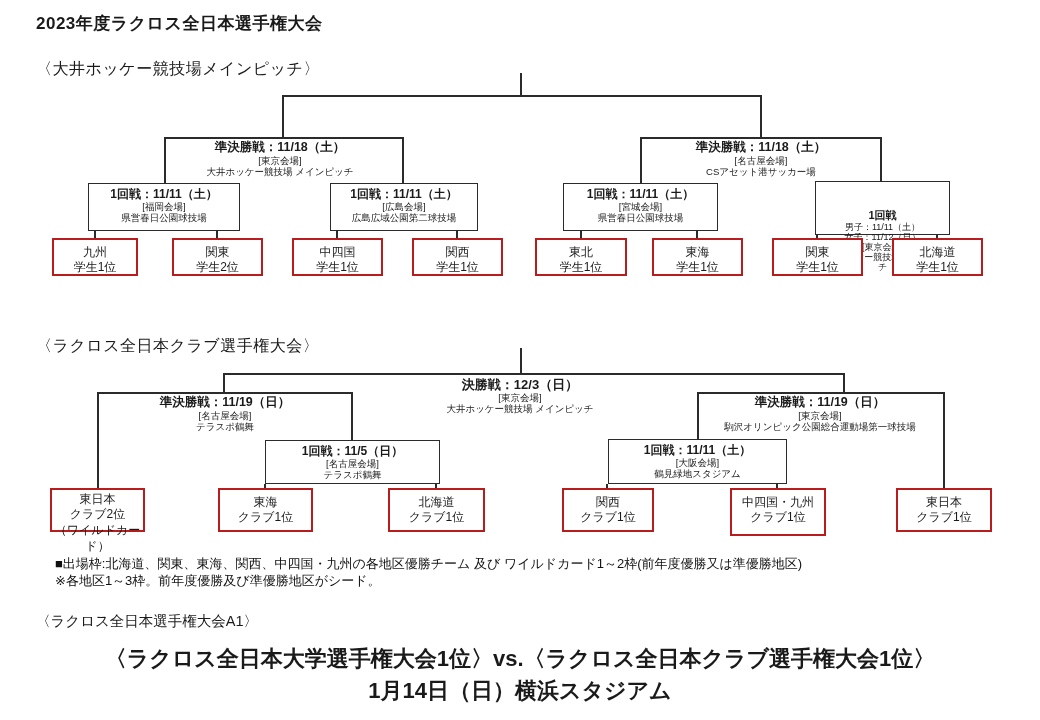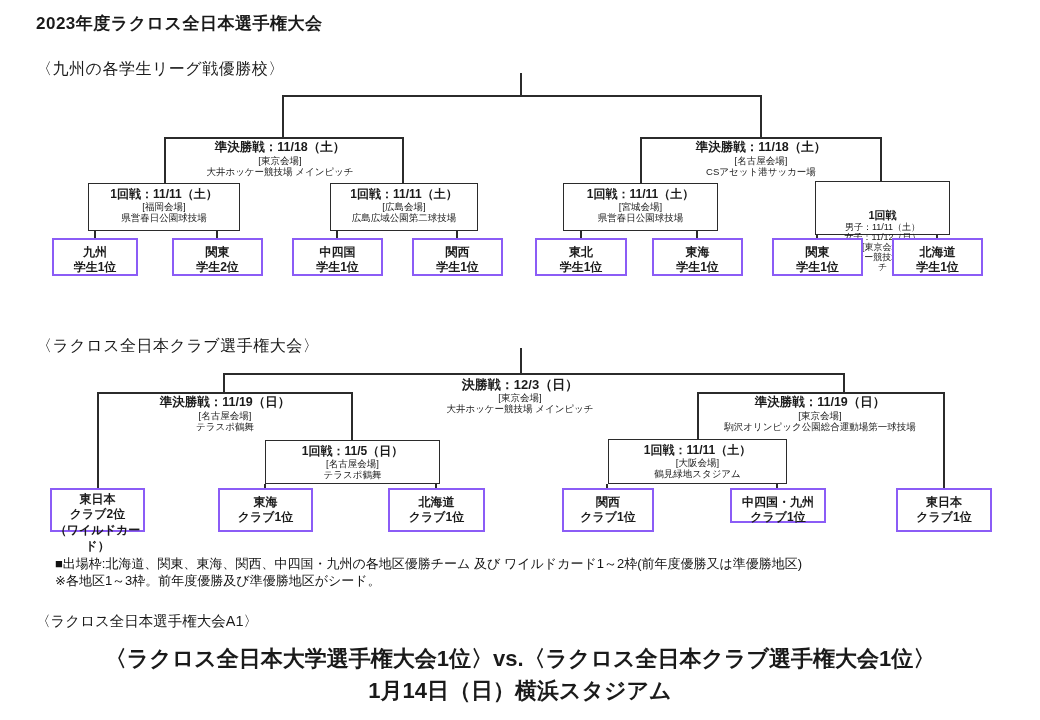--- a/index.html
+++ b/index.html
@@ -12,37 +12,37 @@
   .lbl .t1{font-weight:bold;font-size:12.5px;line-height:15px;}
   .lbl .t2{font-size:9.5px;line-height:11px;}
   .final-lbl .t1{font-size:13px;}
   .rbox{position:absolute;border:1.5px solid #2b2b2b;box-sizing:border-box;text-align:center;
         padding-top:3px;background:#fff;}
   .rbox .t1{font-weight:bold;font-size:12px;line-height:14px;}
   .rbox .t2{font-size:9.5px;line-height:11px;}
   .rbox.tall{padding-top:2px;}
   .rbox.tall .t1{font-size:11px;line-height:13px;margin-top:25px;}
   .rbox.tall .t2{font-size:9px;line-height:10px;}
-  .tbox{position:absolute;border:2px solid #8b5cf6;box-sizing:border-box;text-align:center;
-        font-weight:bold;background:#fff;}
+  .tbox{position:absolute;border:2px solid #b91c1c;box-sizing:border-box;text-align:center;
+        font-weight:normal;background:#fff;}
   .tbox.two{padding-top:5px;}
   .tbox.three{padding-top:2px;}
   .tbox .nm,.tbox .sd{font-size:12px;line-height:15px;}
   .tbox .ex{font-size:12px;line-height:16px;}
   .note{position:absolute;font-size:13px;color:#111;letter-spacing:0;}
   .foot-h{position:absolute;left:36px;top:612px;font-size:14.5px;}
   .big{position:absolute;left:0;width:1040px;text-align:center;font-weight:bold;font-size:22px;}
 </style>
 </head>
 <body>
 
 <div class="page">
 
   <div class="title">2023年度ラクロス全日本選手権大会</div>
-  <div class="sec-h" style="left:36px;top:59px">〈九州の各学生リーグ戦優勝校〉</div>
+  <div class="sec-h" style="left:36px;top:59px">〈大井ホッケー競技場メインピッチ〉</div>
 
   <div class="ln" style="left:520px;top:73px;width:1.5px;height:22px"></div>
   <div class="ln" style="left:282px;top:95px;width:480px;height:1.5px"></div>
   <div class="ln" style="left:282px;top:95px;width:1.5px;height:42px"></div>
   <div class="ln" style="left:760px;top:95px;width:1.5px;height:42px"></div>
   <div class="ln" style="left:164px;top:137px;width:240px;height:1.5px"></div>
   <div class="ln" style="left:164px;top:137px;width:1.5px;height:46px"></div>
   <div class="ln" style="left:402px;top:137px;width:1.5px;height:46px"></div>
   <div class="ln" style="left:640px;top:137px;width:242px;height:1.5px"></div>
   <div class="ln" style="left:640px;top:137px;width:1.5px;height:46px"></div>
@@ -178,21 +178,21 @@
     <div class="sd">クラブ1位</div>
   </div>
   <div class="tbox two" style="left:388px;top:488px;width:97px;height:44px">
     <div class="nm">北海道</div>
     <div class="sd">クラブ1位</div>
   </div>
   <div class="tbox two" style="left:562px;top:488px;width:92px;height:44px">
     <div class="nm">関西</div>
     <div class="sd">クラブ1位</div>
   </div>
-  <div class="tbox two" style="left:730px;top:488px;width:96px;height:35px">
+  <div class="tbox two" style="left:730px;top:488px;width:96px;height:48px">
     <div class="nm">中四国・九州</div>
     <div class="sd">クラブ1位</div>
   </div>
   <div class="tbox two" style="left:896px;top:488px;width:96px;height:44px">
     <div class="nm">東日本</div>
     <div class="sd">クラブ1位</div>
   </div>
 
   <div class="note" style="left:55px;top:555px">■出場枠:北海道、関東、東海、関西、中四国・九州の各地区優勝チーム 及び ワイルドカード1～2枠(前年度優勝又は準優勝地区)</div>
   <div class="note" style="left:55px;top:572px">※各地区1～3枠。前年度優勝及び準優勝地区がシード。</div>

